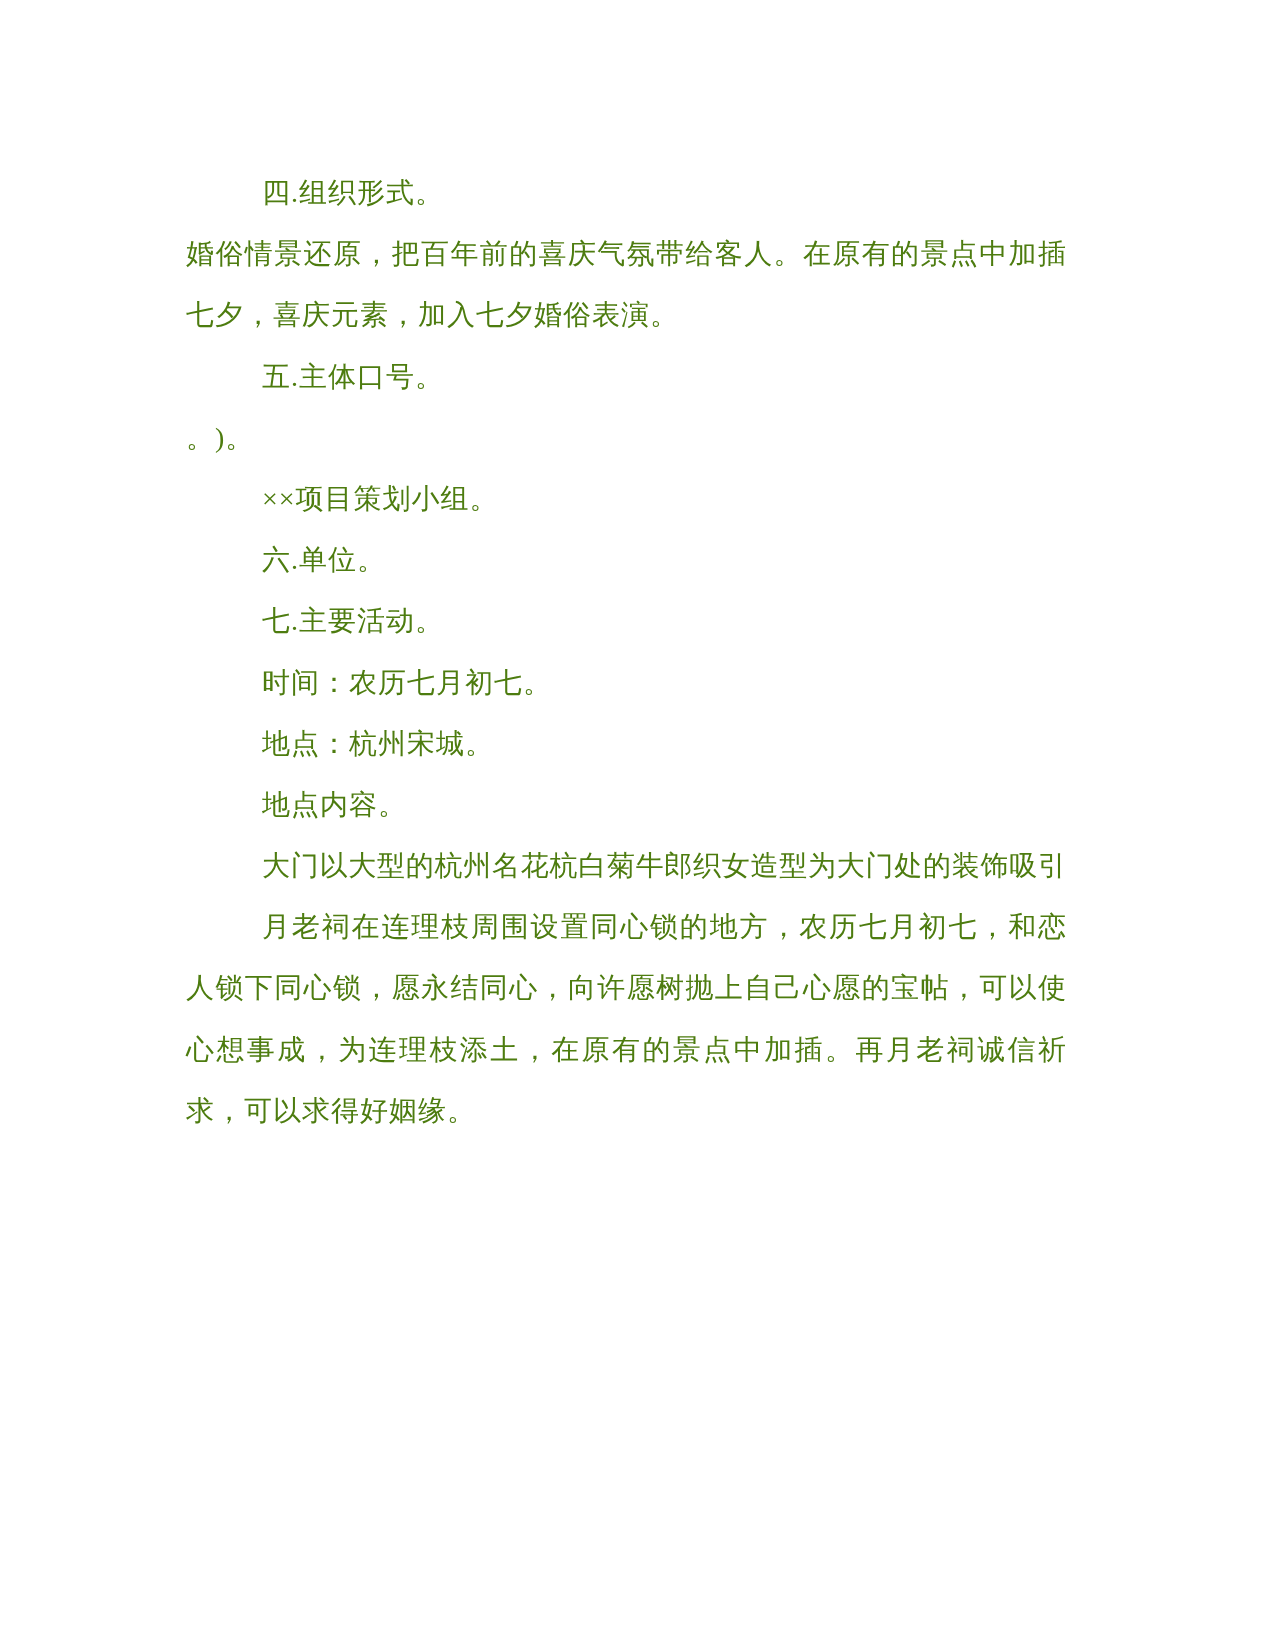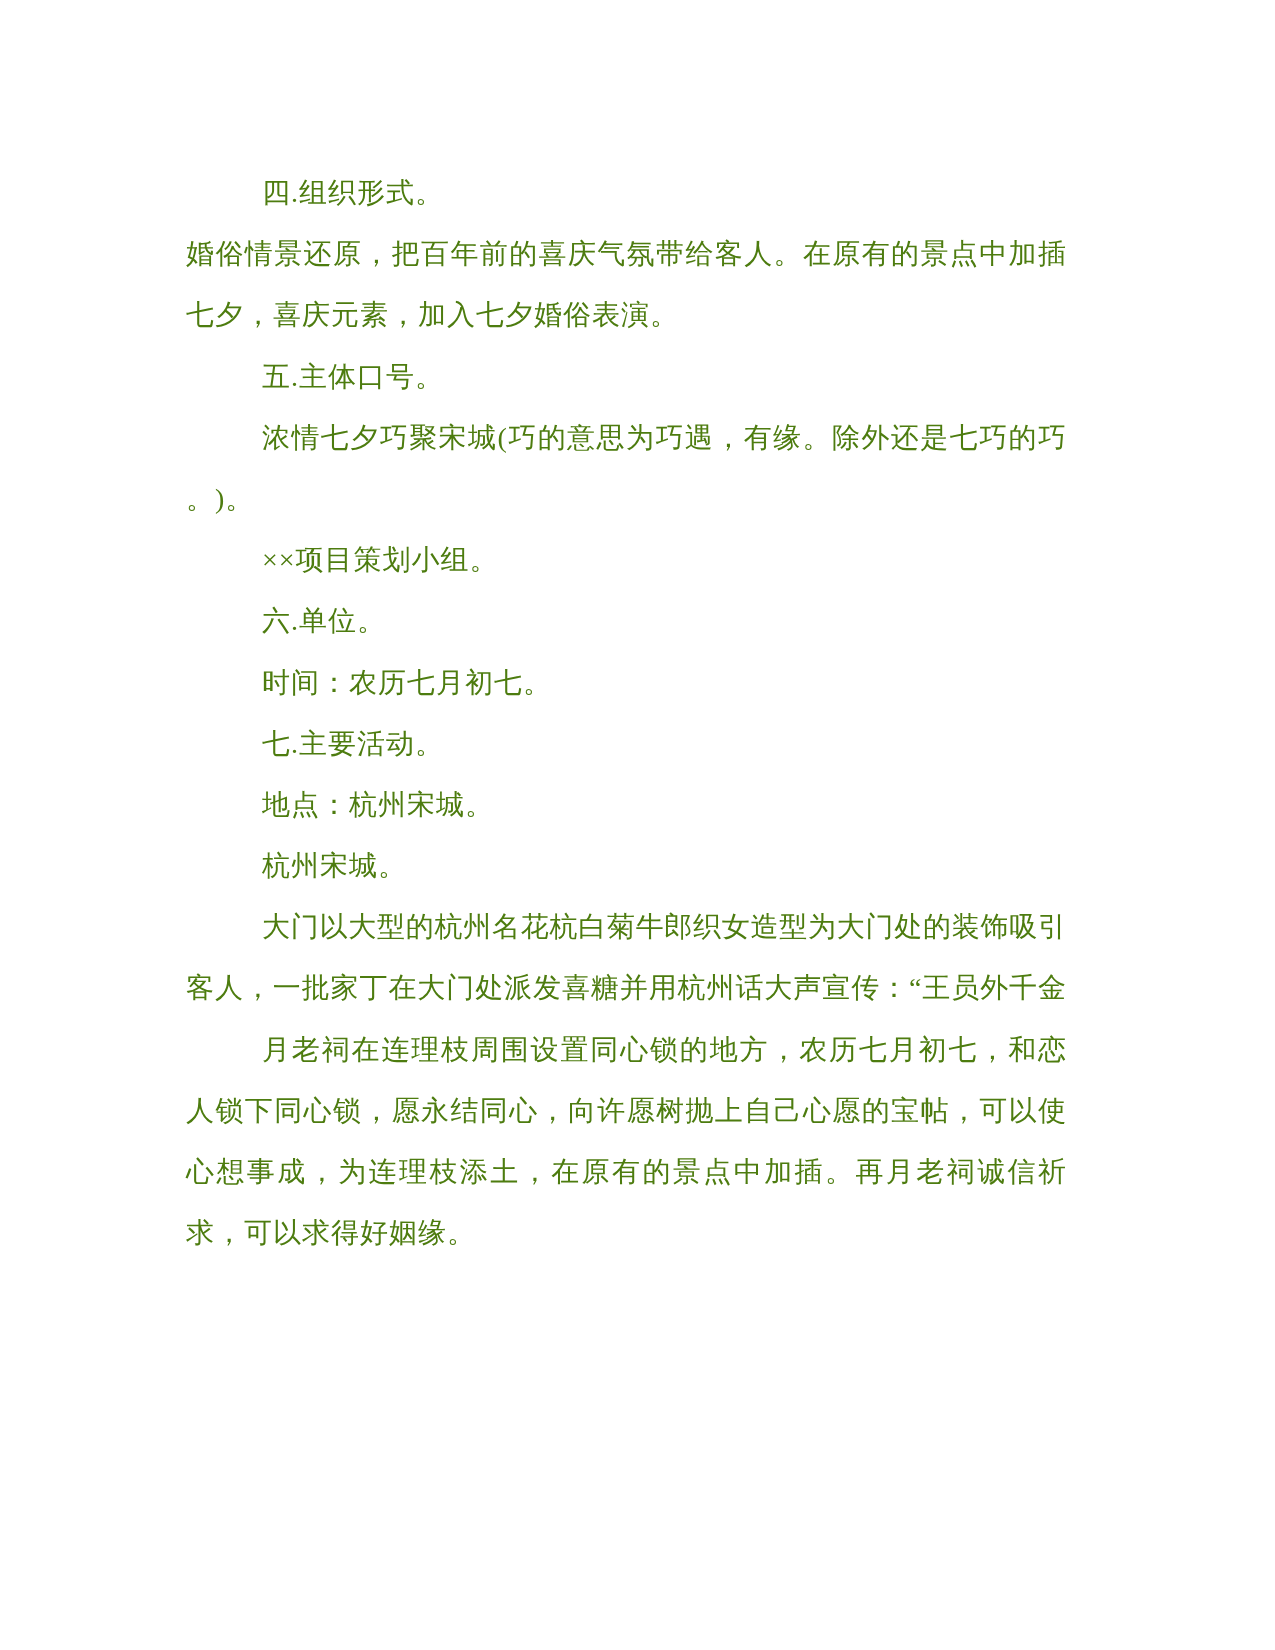--- a/index.html
+++ b/index.html
@@ -43,28 +43,26 @@
 </style>
 </head>
 <body>
 
 <div class="page">
   <div class="content">
     <div class="line indent">四.组织形式。</div>
     <div class="line fill">婚俗情景还原，把百年前的喜庆气氛带给客人。在原有的景点中加插</div>
     <div class="line">七夕，喜庆元素，加入七夕婚俗表演。</div>
     <div class="line indent">五.主体口号。</div>
-    <div class="line indent fill">浓情七夕巧聚宋城(巧的意思为巧遇，有缘。除外还是七巧的巧</div>
     <div class="line">。)。</div>
     <div class="line indent">××项目策划小组。</div>
     <div class="line indent">六.单位。</div>
+    <div class="line indent">七.主要活动。</div>
     <div class="line indent">时间：农历七月初七。</div>
-    <div class="line indent">七.主要活动。</div>
     <div class="line indent">地点：杭州宋城。</div>
-    <div class="line indent">杭州宋城。</div>
+    <div class="line indent">地点内容。</div>
     <div class="line indent fill">大门以大型的杭州名花杭白菊牛郎织女造型为大门处的装饰吸引</div>
-    <div class="line fill">客人，一批家丁在大门处派发喜糖并用杭州话大声宣传：“王员外千金</div>
     <div class="line indent fill">月老祠在连理枝周围设置同心锁的地方，农历七月初七，和恋</div>
     <div class="line fill">人锁下同心锁，愿永结同心，向许愿树抛上自己心愿的宝帖，可以使</div>
     <div class="line fill">心想事成，为连理枝添土，在原有的景点中加插。再月老祠诚信祈</div>
     <div class="line">求，可以求得好姻缘。</div>
   </div>
 </div>
 
 </body></html>

